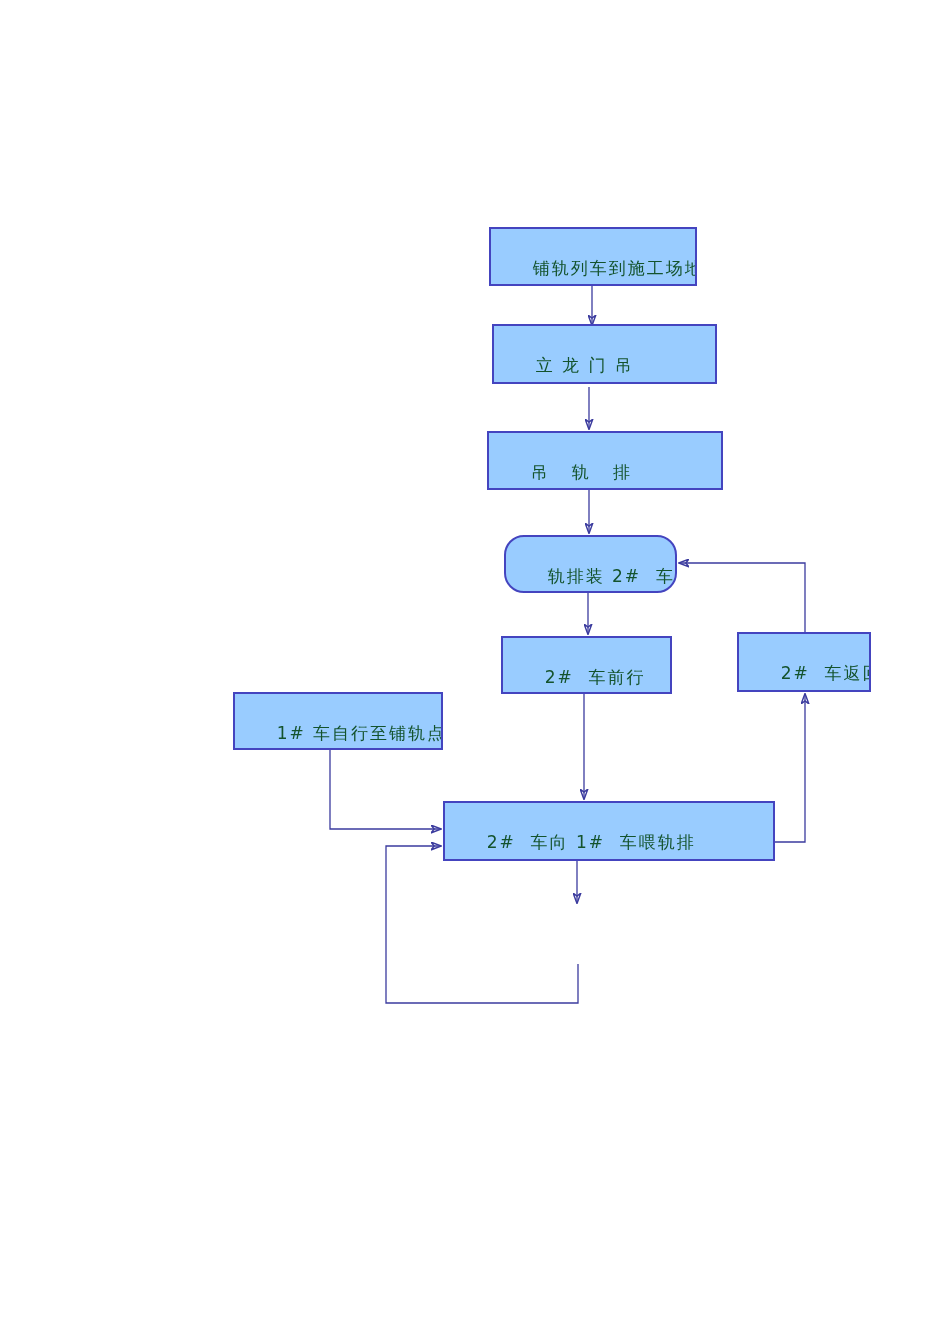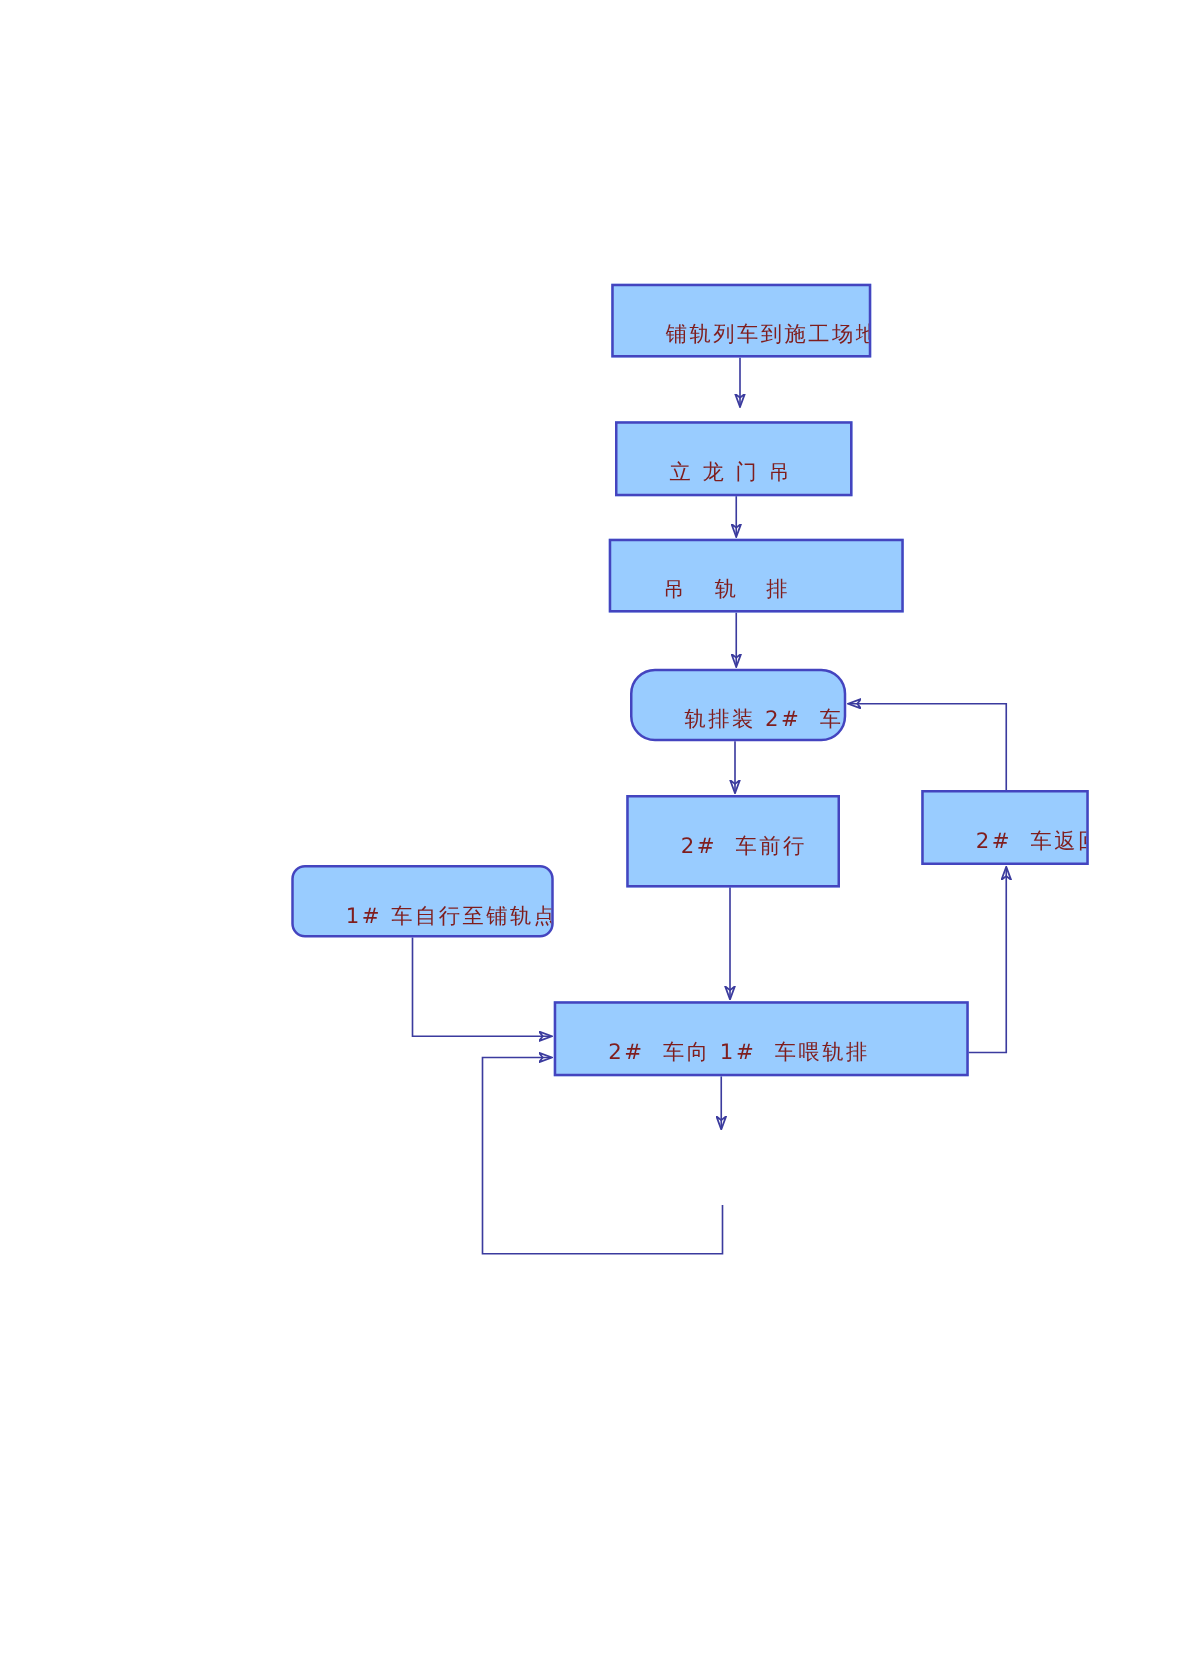--- a/index.html
+++ b/index.html
@@ -25,21 +25,21 @@
   .connectors path {
     fill: none;
     stroke: #3B3B9E;
     stroke-width: 1.3;
   }
   .node {
     position: absolute;
     box-sizing: border-box;
     background: #99CCFF;
     border: 2px solid #4444BF;
-    color: #7f1d1d;
+    color: #14532d;
     font-size: 17px;
     line-height: 1.2;
     padding: 9px 4px 0 12px;
     letter-spacing: 2px;
     white-space: pre;
     overflow: hidden;
   }
 </style>
 </head>
 <body>
@@ -61,41 +61,41 @@
     <path d="M330,750 L330,829 L441,829" marker-end="url(#arw)"></path>
     <path d="M578,964 L578,1003 L386,1003 L386,846 L441,846" marker-end="url(#arw)"></path>
     <path d="M730,842 L805,842 L805,694" marker-end="url(#arw)"></path>
     <path d="M805,632 L805,563 L679,563" marker-end="url(#arw)"></path>
   </svg>
 
   <div class="node" style="left:489px; top:227px; width:208px; height:59px;">
     <span>铺轨列车到施工场地</span>
   </div>
 
-  <div class="node" style="left:492px; top:337px; width:190px; height:60px;">
+  <div class="node" style="left:492px; top:324px; width:225px; height:60px;">
     <span>立 龙 门 吊</span>
   </div>
 
   <div class="node" style="left:487px; top:431px; width:236px; height:59px;">
     <span>吊   轨   排</span>
   </div>
 
   <div class="node" style="left:504px; top:535px; width:173px; height:58px;border-radius:20px;">
     <span>轨排装 2#  车</span>
   </div>
 
-  <div class="node" style="left:501px; top:636px; width:171px; height:74px;">
+  <div class="node" style="left:501px; top:636px; width:171px; height:58px;">
     <span>2#  车前行</span>
   </div>
 
   <div class="node" style="left:737px; top:632px; width:134px; height:60px;">
     <span>2#  车返回</span>
   </div>
 
-  <div class="node" style="left:233px; top:692px; width:210px; height:58px;border-radius:11px;">
+  <div class="node" style="left:233px; top:692px; width:210px; height:58px;">
     <span>1# 车自行至铺轨点</span>
   </div>
 
   <div class="node" style="left:443px; top:801px; width:332px; height:60px;">
     <span>2#  车向 1#  车喂轨排</span>
   </div>
 
 
 </div>
 

